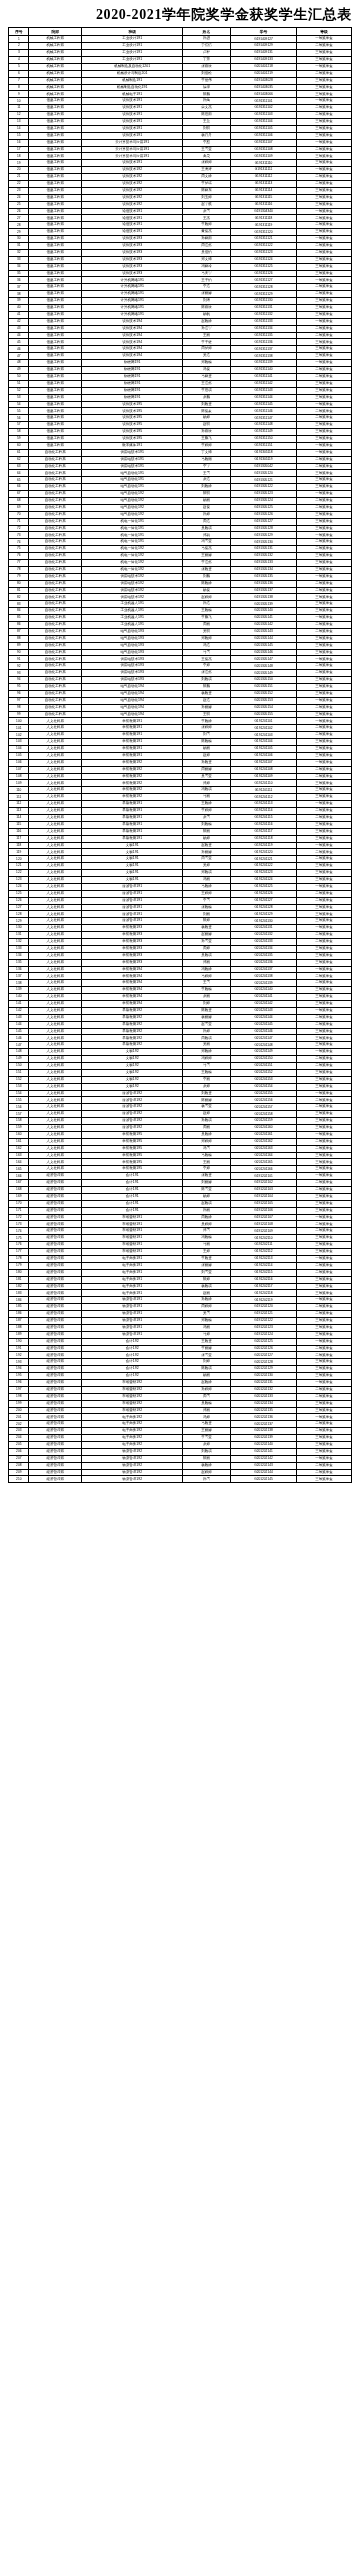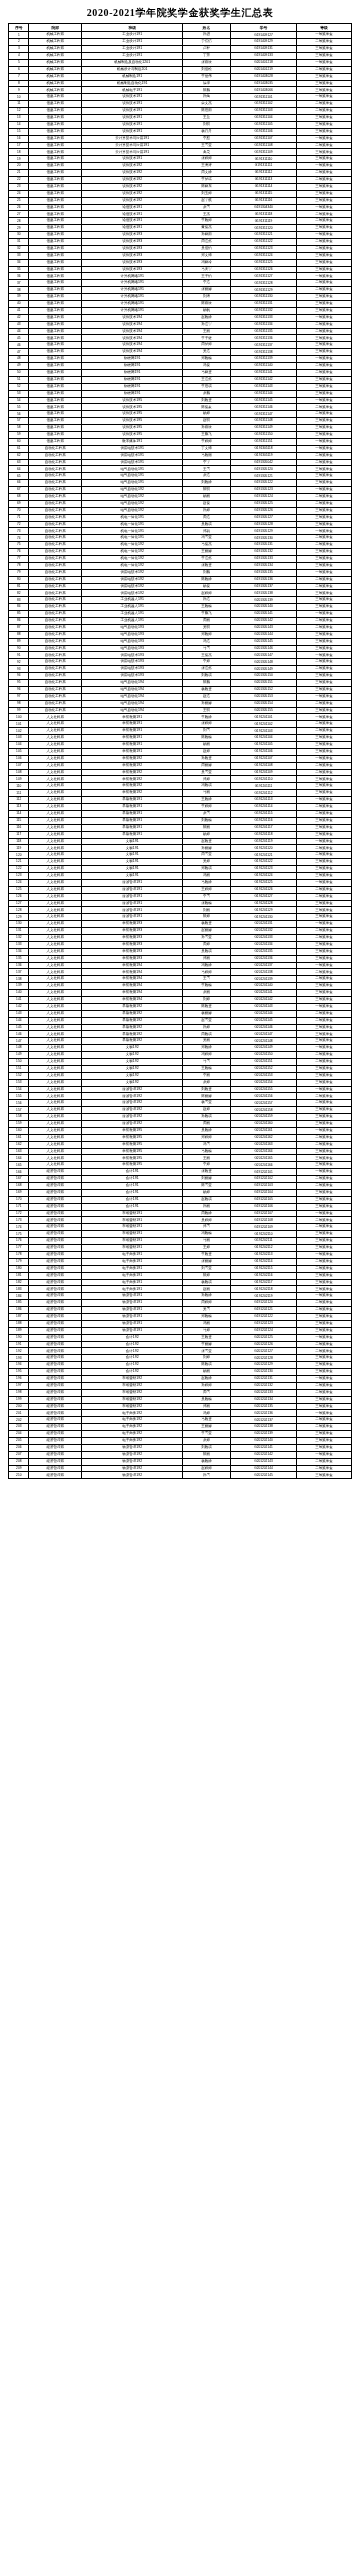--- a/index.html
+++ b/index.html
@@ -1,22 +1,22 @@
 <!DOCTYPE html>
 <html style="font-size:9.4px"><head>
 <meta charset="utf-8">
 <style>
   html,body{margin:0;padding:0;background:#ffffff;}
   body{font-family:"Liberation Sans","DejaVu Sans",sans-serif;}
   .page{width:360px;min-height:2576px;background:#fff;box-sizing:border-box;padding:3.5px 8.2px 5.9px 8.2px;}
   .doc-title{
-    text-align:center;
+    text-align:right;
     font-family:"Liberation Serif","DejaVu Serif",serif;
     font-weight:bold;
-    font-size:10px;
+    font-size:14px;
     letter-spacing:0.6px;
     margin:2.3px 0 3.5px 0;
     color:#000;
   }
   table.sheet{
     border-collapse:collapse;
     width:100%;
     table-layout:fixed;
     font-size:3.5px;
     line-height:1.05;

